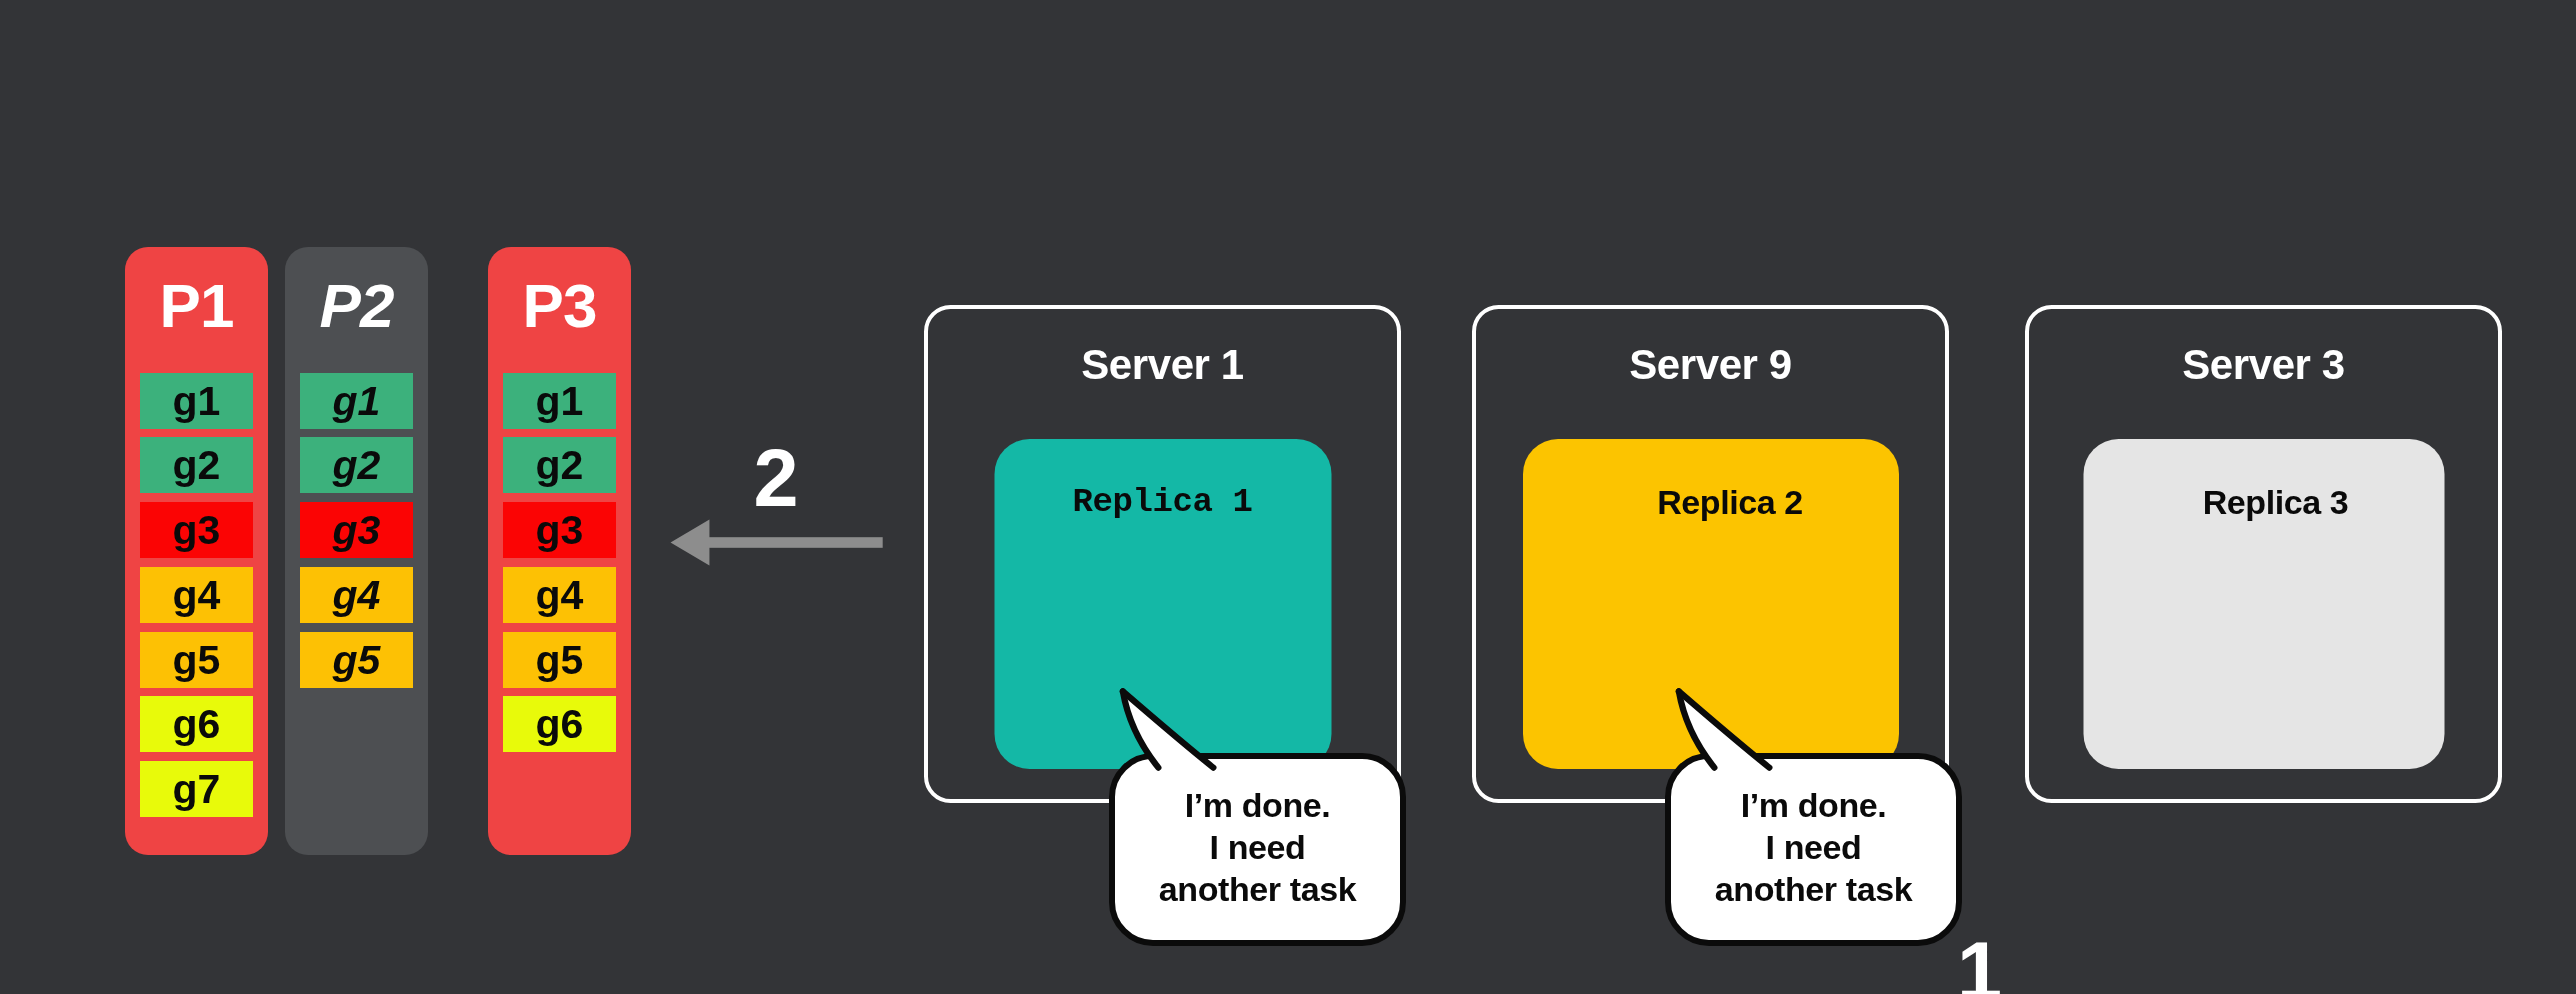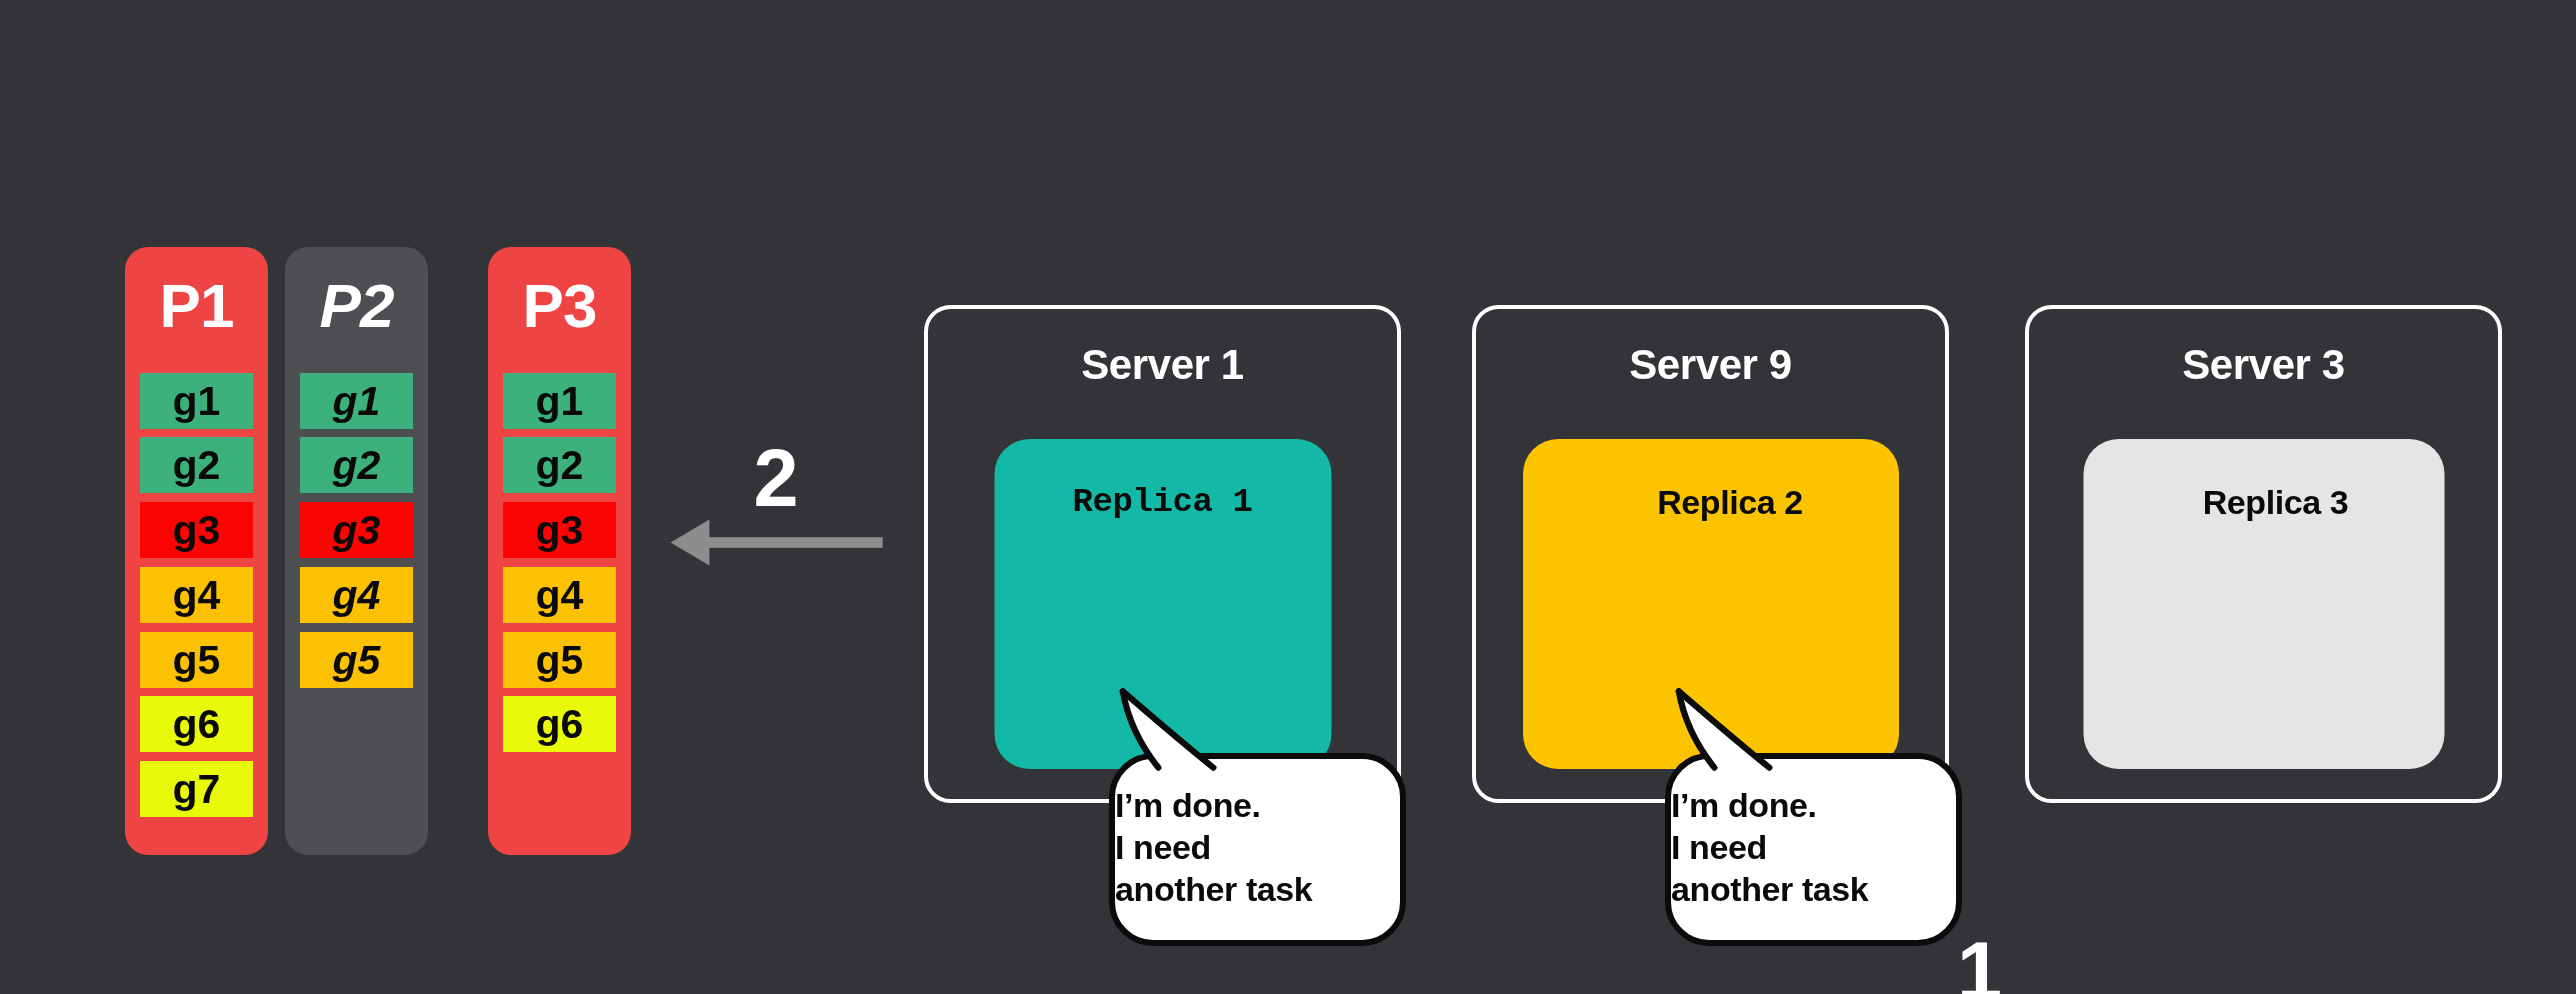--- a/index.html
+++ b/index.html
@@ -35,21 +35,21 @@
     top:130px;width:337px;height:330px;border-radius:35px;
   }
   .rlabel{
     font-size:34px;font-weight:700;color:#0a0a0a;text-align:center;
     padding-top:44px;letter-spacing:-0.4px;
   }
   
   .bubble{
     position:absolute;top:753px;width:297px;height:193px;
     border:6.2px solid #0b0b0b;border-radius:44px;box-sizing:border-box;
-    z-index:3;padding-top:25px;
+    z-index:3;text-align:center;padding-top:25px;
   }
   .bline{font-size:34px;font-weight:700;color:#0a0a0a;line-height:42px;letter-spacing:-0.4px;}
   .tail{position:absolute;top:686px;z-index:4;}
   
   .arrow{position:absolute;left:667px;top:514px;}
   .bignum{
     position:absolute;color:#ffffff;font-size:81px;font-weight:700;
     text-align:center;line-height:1;
   }
 </style>

